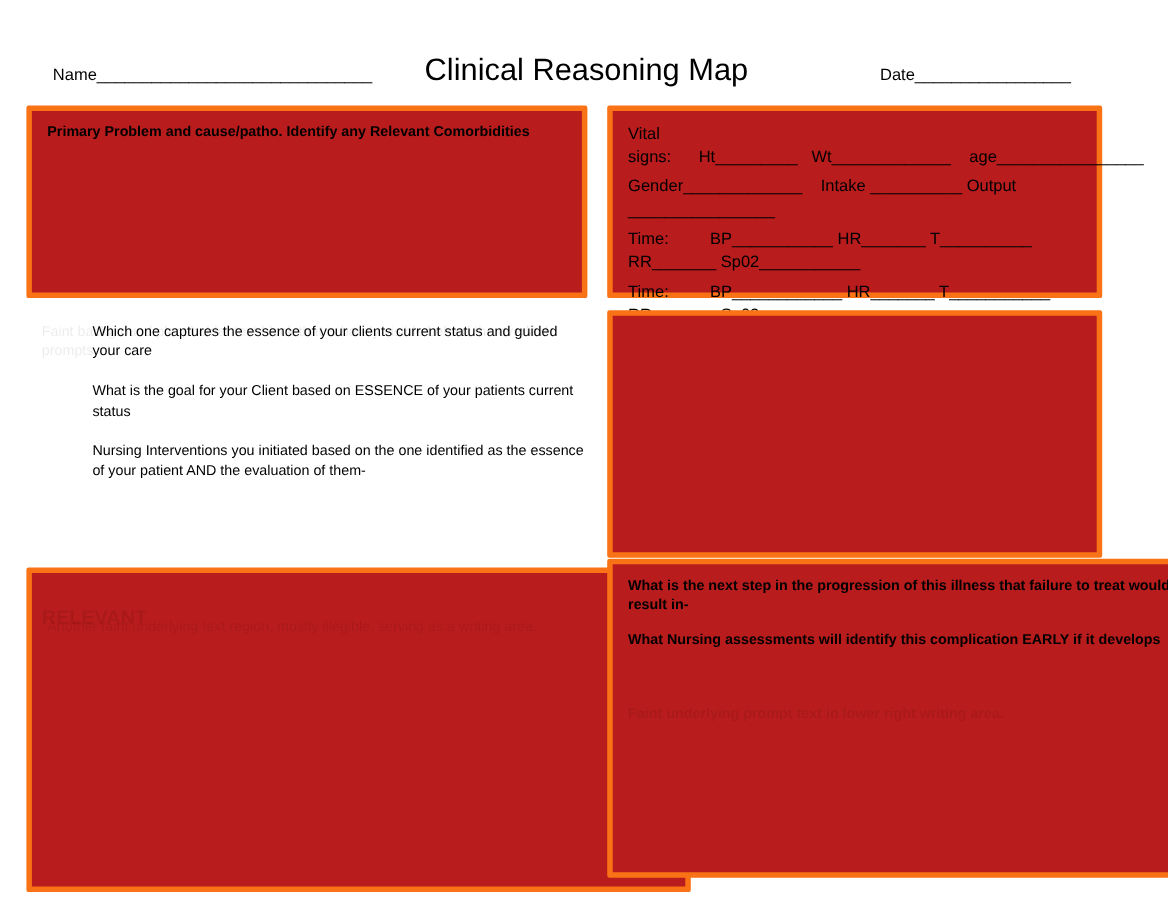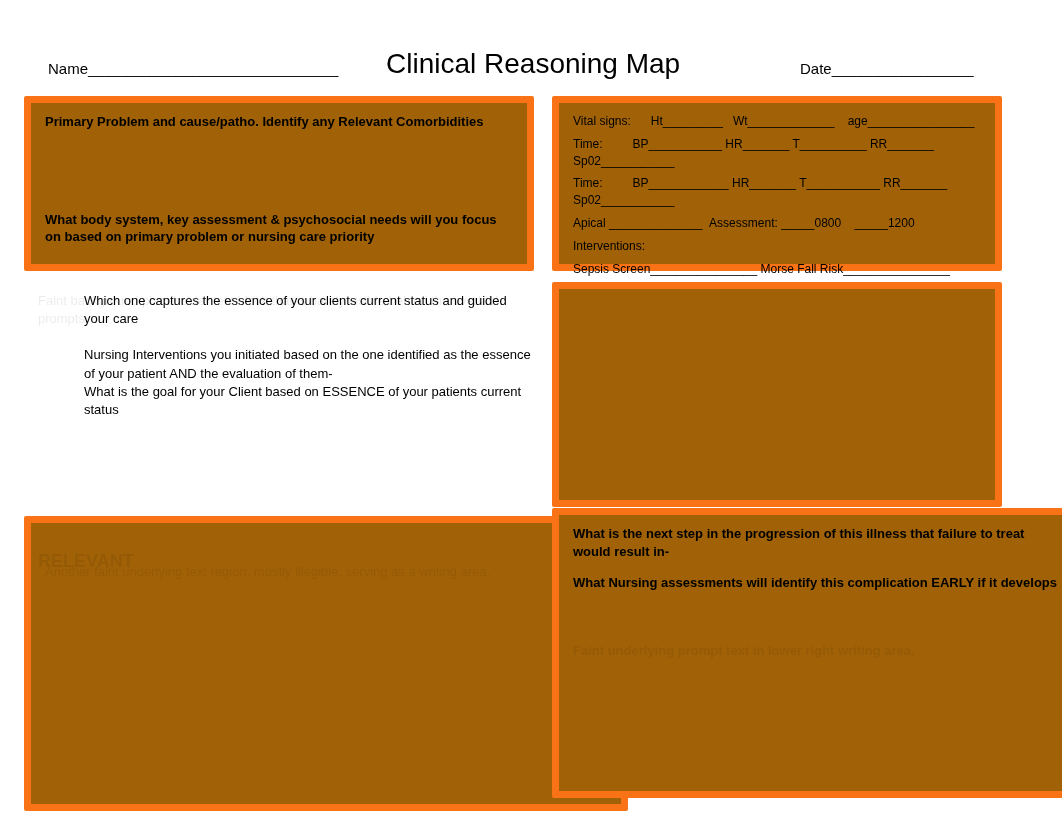--- a/index.html
+++ b/index.html
@@ -32,69 +32,69 @@
     margin-left: 44px;
   }
   .date-field {
     position: absolute;
     left: 800px;
     top: 12px;
     font-size: 15px;
   }
   .box {
     position: absolute;
-    background: #a16207;
-    border: 7px solid #f97316;
+    background: #b91c1c;
+    border: 5px solid #f97316;
     border-radius: 2px;
     padding: 10px 14px;
     font-size: 13px;
     line-height: 1.35;
   }
   .box .bold { font-weight: 700; }
   .box p { margin-bottom: 6px; }
   .faint {
     color: rgba(0,0,0,0.08);
     background: transparent;
     border: none;
   }
   .indent { padding-left: 60px; }
-  .vitals { font-size: 12px; line-height: 1.4; }
+  .vitals { font-size: 15px; line-height: 1.4; }
 </style>
 </head>
 <body>
 
 <div class="header">
   <div class="name-field">Name______________________________</div>
   <div class="title">Clinical Reasoning Map</div>
   <div class="date-field">Date_________________</div>
 </div>
 
 <div class="box" style="left:24px; top:96px; width:510px; height:175px;">
   <p class="bold">Primary Problem and cause/patho. Identify any Relevant Comorbidities</p>
-  <p class="bold" style="margin-top:80px;">What body system, key assessment &amp; psychosocial needs will you focus on based on primary problem or nursing care priority</p>
 </div>
 
 <div class="box vitals" style="left:552px; top:96px; width:450px; height:175px;">
   <p>Vital signs:&nbsp;&nbsp;&nbsp;&nbsp;&nbsp;&nbsp;Ht_________&nbsp;&nbsp;&nbsp;Wt_____________&nbsp;&nbsp;&nbsp;&nbsp;age________________</p>
+  <p>Gender_____________&nbsp;&nbsp;&nbsp;&nbsp;Intake __________ Output ________________</p>
   <p>Time:&nbsp;&nbsp;&nbsp;&nbsp;&nbsp;&nbsp;&nbsp;&nbsp;&nbsp;BP___________ HR_______ T__________ RR_______ Sp02___________</p>
   <p>Time:&nbsp;&nbsp;&nbsp;&nbsp;&nbsp;&nbsp;&nbsp;&nbsp;&nbsp;BP____________ HR_______ T___________ RR_______ Sp02___________</p>
   <p>Apical ______________&nbsp;&nbsp;Assessment: _____0800&nbsp;&nbsp;&nbsp;&nbsp;_____1200</p>
   <p>Interventions:</p>
   <p>Sepsis Screen________________ Morse Fall Risk________________</p>
   <p>Mini Cog ____________________&nbsp;&nbsp;Braden scale _________________</p>
 </div>
 
 <div class="box faint" style="left:24px; top:282px; width:510px; height:220px;">
   <p>Faint background placeholder text block that is barely visible behind the overlaid prompts.</p>
 </div>
 
 <div style="position:absolute; left:24px; top:292px; width:510px;" class="indent">
   <p class="bold" style="font-size:13px; margin-bottom:18px; line-height:1.4;">Which one captures the essence of your clients current status and guided your care</p>
+  <p class="bold" style="font-size:13px; margin-bottom:18px; line-height:1.4;">What is the goal for your Client based on ESSENCE of your patients current status</p>
   <p class="bold" style="font-size:13px; line-height:1.4;">Nursing Interventions you initiated based on the one identified as the essence of your patient AND the evaluation of them-</p>
-  <p class="bold" style="font-size:13px; margin-bottom:18px; line-height:1.4;">What is the goal for your Client based on ESSENCE of your patients current status</p>
 </div>
 
 <div class="box" style="left:552px; top:282px; width:450px; height:225px;"></div>
 
 <div class="box" style="left:24px; top:516px; width:604px; height:295px;">
   <p class="faint" style="margin-top:30px;">Another faint underlying text region, mostly illegible, serving as a writing area.</p>
 </div>
 
 <div class="faint" style="position:absolute; left:38px; top:548px; width:490px; font-size:18px; font-weight:700; line-height:1.5;">
   <p>RELEVANT</p>

